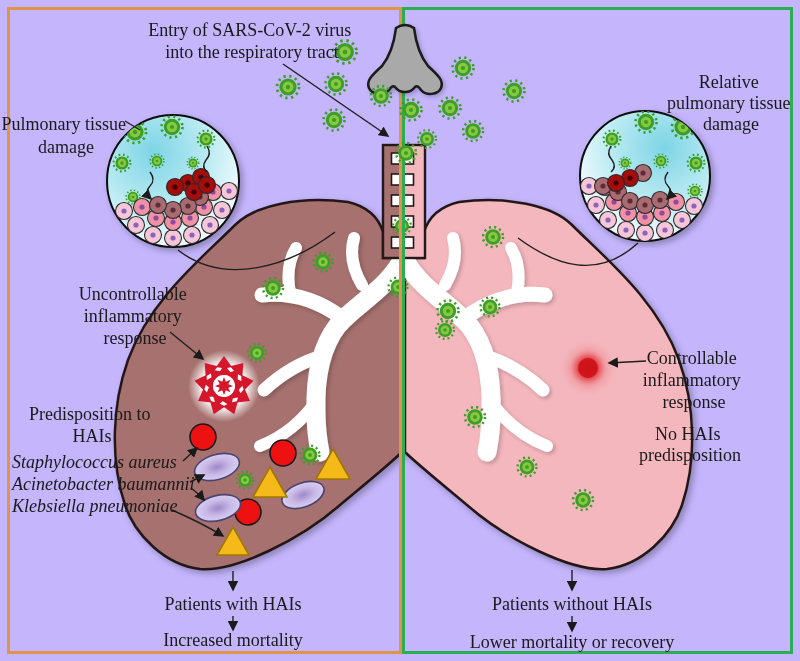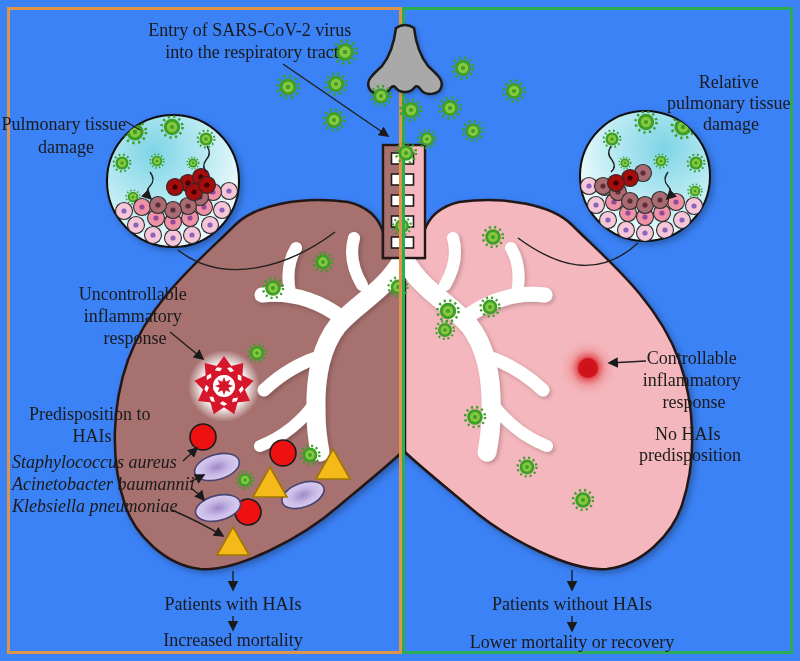--- a/index.html
+++ b/index.html
@@ -1,16 +1,16 @@
 <!DOCTYPE html>
 <html><head>
 <meta charset="utf-8">
 <style>
   html,body{margin:0;padding:0;background:#ffffff;}
-  .stage{position:relative;width:800px;height:661px;background:#3b82f6;overflow:hidden;}
+  .stage{position:relative;width:800px;height:661px;background:#c4b5fd;overflow:hidden;}
   svg{display:block;}
   text{font-family:"Liberation Serif","DejaVu Serif",serif;fill:#1a1a1a;}
   .lbl{font-size:18px;}
   .ital{font-style:italic;font-size:18px;}
   .ldr{stroke:#1f1f1f;stroke-width:1.4;fill:none;}
 </style>
 </head>
 <body>
 
 <div class="stage">

